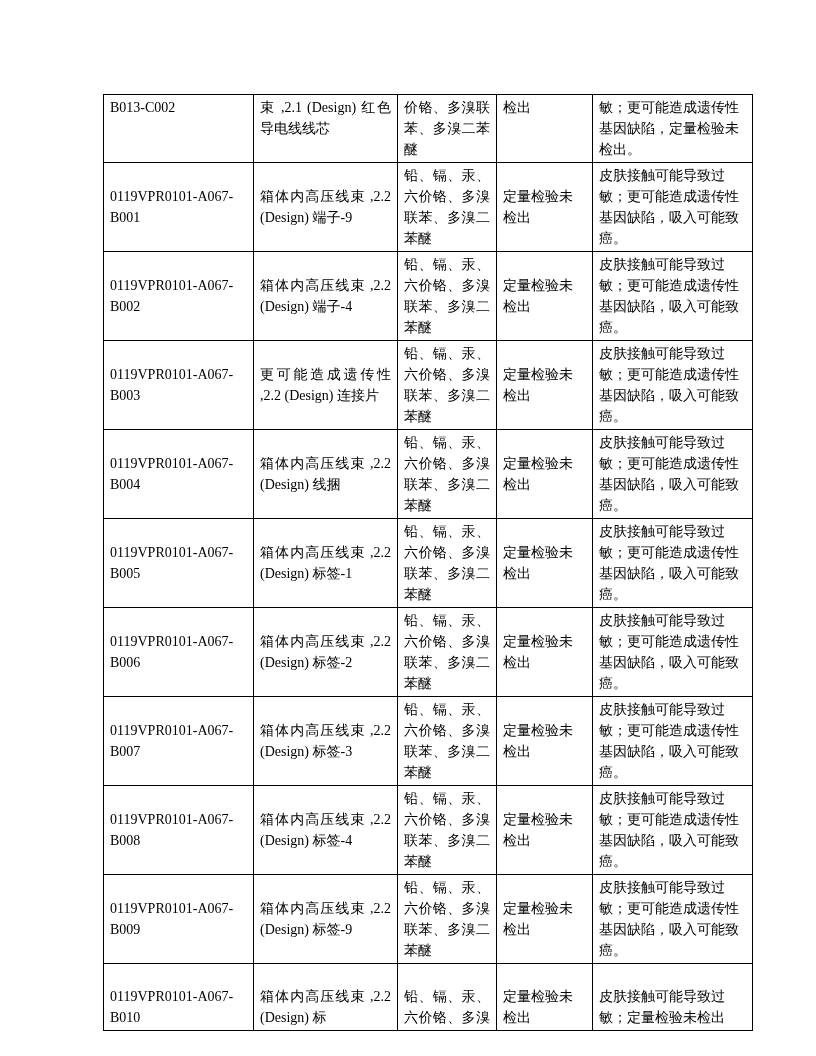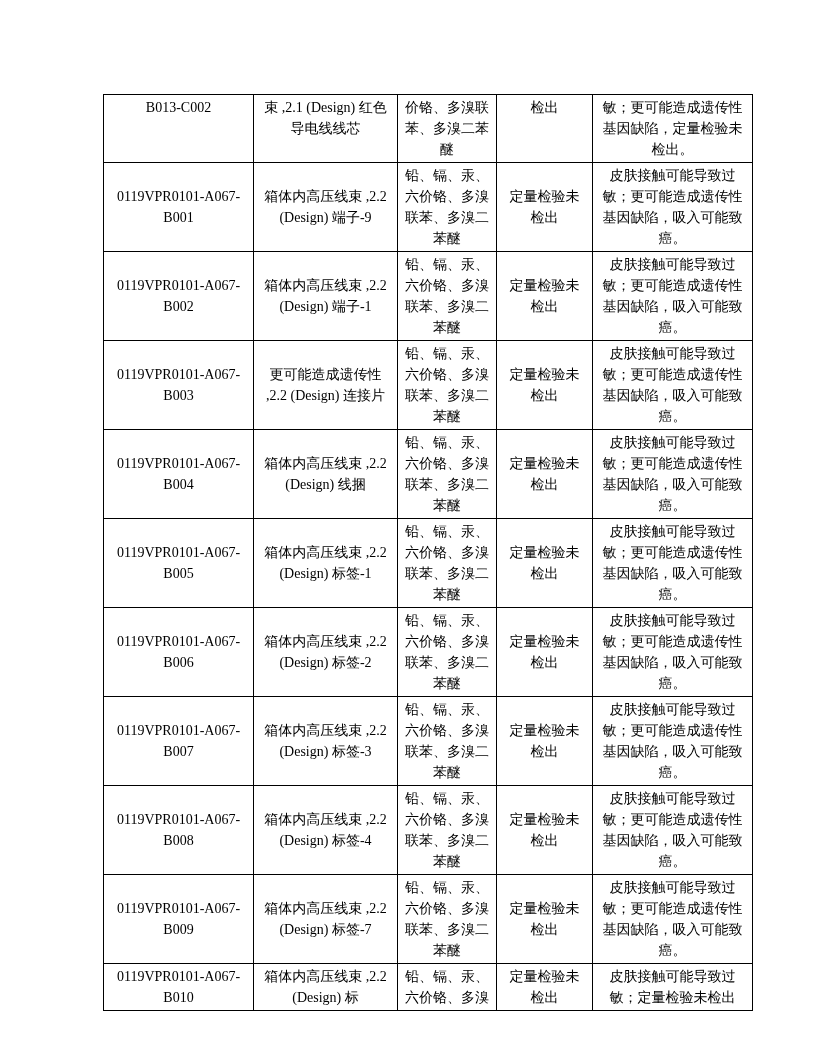--- a/index.html
+++ b/index.html
@@ -29,40 +29,40 @@
     table-layout: fixed;
   }
   table.subst-table td {
     border: 1px solid #000000;
     font-size: 14px;
     line-height: 21px;
     padding: 2px 6px 2px 6px;
     vertical-align: middle;
     word-break: break-word;
     overflow-wrap: break-word;
-    text-align: center;
   }
   col.c-id       { width: 150px; }
   col.c-comp     { width: 144px; }
   col.c-subst    { width: 99px;  }
   col.c-result   { width: 96px;  }
   col.c-hazard   { width: 160px; }
 
   td.td-comp, td.td-subst {
     text-align: justify;
     text-justify: inter-character;
   }
   tr.row-full  { height: 84px; }
   tr.row-cont  { height: 60px; }
   tr.row-cut   { height: 44px; }
   tr.row-cont td { vertical-align: top; }
   tr.row-cut td  { vertical-align: top; }
   tr.row-cut .clip {
     max-height: 42px;
     overflow: hidden;
+    margin-top: 20px;
   }
   .footer-pageno {
     position: absolute;
     left: 0;
     right: 0;
     top: 966px;
     text-align: center;
     font-size: 13px;
     line-height: 16px;
     color: #000000;
@@ -91,21 +91,21 @@
       </tr>
       <tr class="row-full">
         <td class="td-id">0119VPR0101-A067-B001</td>
         <td class="td-comp">箱体内高压线束 ,2.2 (Design) 端子-9</td>
         <td class="td-subst">铅、镉、汞、六价铬、多溴联苯、多溴二苯醚</td>
         <td class="td-result">定量检验未检出</td>
         <td class="td-hazard">皮肤接触可能导致过敏；更可能造成遗传性基因缺陷，吸入可能致癌。</td>
       </tr>
       <tr class="row-full">
         <td class="td-id">0119VPR0101-A067-B002</td>
-        <td class="td-comp">箱体内高压线束 ,2.2 (Design) 端子-1</td>
+        <td class="td-comp">箱体内高压线束 ,2.2 (Design) 端子-4</td>
         <td class="td-subst">铅、镉、汞、六价铬、多溴联苯、多溴二苯醚</td>
         <td class="td-result">定量检验未检出</td>
         <td class="td-hazard">皮肤接触可能导致过敏；更可能造成遗传性基因缺陷，吸入可能致癌。</td>
       </tr>
       <tr class="row-full">
         <td class="td-id">0119VPR0101-A067-B003</td>
         <td class="td-comp">更可能造成遗传性 ,2.2 (Design) 连接片</td>
         <td class="td-subst">铅、镉、汞、六价铬、多溴联苯、多溴二苯醚</td>
         <td class="td-result">定量检验未检出</td>
         <td class="td-hazard">皮肤接触可能导致过敏；更可能造成遗传性基因缺陷，吸入可能致癌。</td>
@@ -140,21 +140,21 @@
       </tr>
       <tr class="row-full">
         <td class="td-id">0119VPR0101-A067-B008</td>
         <td class="td-comp">箱体内高压线束 ,2.2 (Design) 标签-4</td>
         <td class="td-subst">铅、镉、汞、六价铬、多溴联苯、多溴二苯醚</td>
         <td class="td-result">定量检验未检出</td>
         <td class="td-hazard">皮肤接触可能导致过敏；更可能造成遗传性基因缺陷，吸入可能致癌。</td>
       </tr>
       <tr class="row-full">
         <td class="td-id">0119VPR0101-A067-B009</td>
-        <td class="td-comp">箱体内高压线束 ,2.2 (Design) 标签-7</td>
+        <td class="td-comp">箱体内高压线束 ,2.2 (Design) 标签-9</td>
         <td class="td-subst">铅、镉、汞、六价铬、多溴联苯、多溴二苯醚</td>
         <td class="td-result">定量检验未检出</td>
         <td class="td-hazard">皮肤接触可能导致过敏；更可能造成遗传性基因缺陷，吸入可能致癌。</td>
       </tr>
       <tr class="row-cut">
         <td class="td-id">
             <div class="clip">0119VPR0101-A067-B010</div>
           </td>
         <td class="td-comp">
             <div class="clip">箱体内高压线束 ,2.2 (Design) 标</div>

